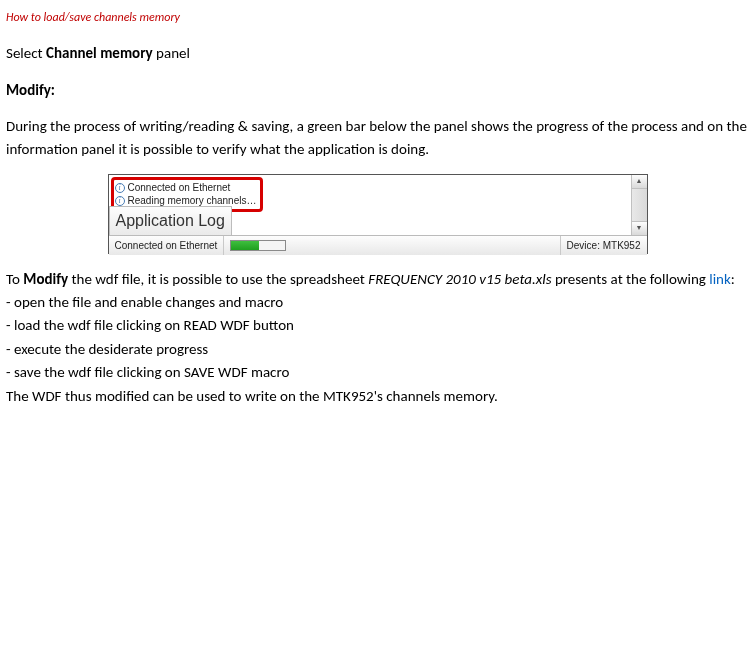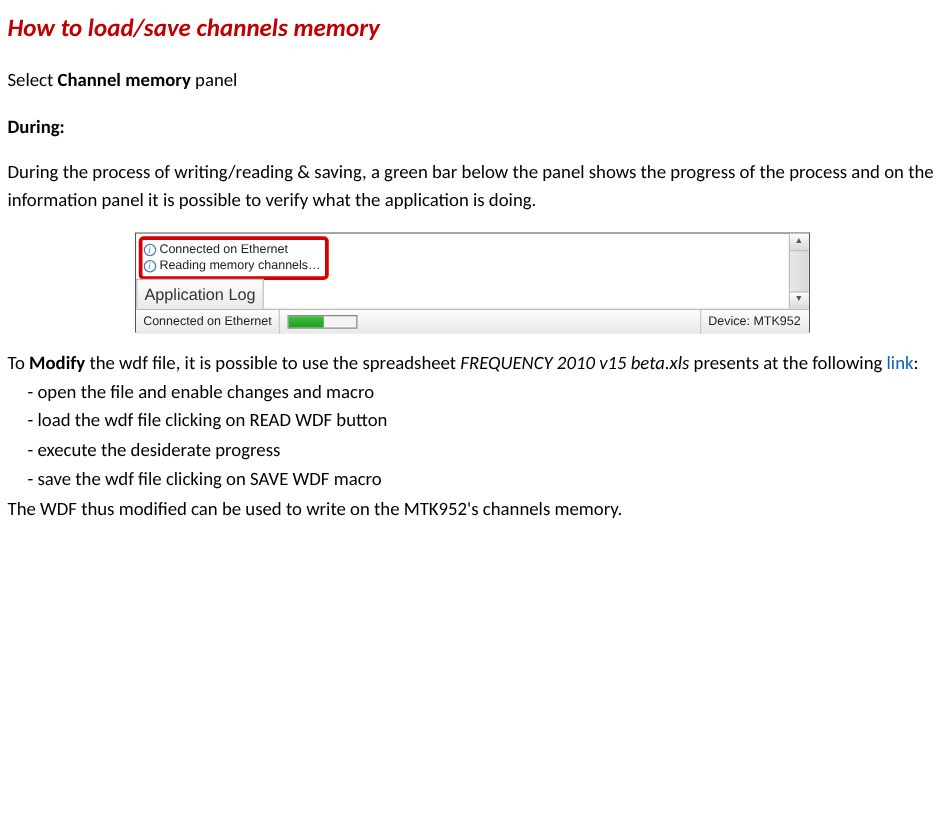--- a/index.html
+++ b/index.html
@@ -7,23 +7,23 @@
       font-family: Calibri, "Segoe UI", Arial, sans-serif;
       font-size: 15px;
       color: #000;
       margin: 0;
       padding: 8px 6px;
       width: 755px;
       line-height: 1.5;
     }
     .title {
       color: #c00000;
-      font-weight: bold;
+      font-weight: normal;
       font-style: italic;
-      font-size: 20px;
+      font-size: 12px;
       margin-bottom: 16px;
     }
     .para { margin-bottom: 14px; }
     .bold { font-weight: bold; }
     .italic { font-style: italic; }
     .link { color: #0563c1; cursor: pointer; }
     .screenshot-wrap {
       display: flex;
       justify-content: center;
       margin: 6px 0 14px 0;
@@ -126,40 +126,40 @@
       border-bottom: 1px solid #c0c0c0;
     }
     .scroll-btn.bottom { border-bottom: none; border-top: 1px solid #c0c0c0; }
     .scroll-track { flex: 1; }
     .info-body { display: flex; height: 60px; }
     .info-canvas { flex: 1; position: relative; }
     .applog-tab {
       position: absolute;
       bottom: 0;
       left: 0;
-      font-size: 13px;
+      font-size: 16px;
       padding: 2px 6px;
       background: linear-gradient(#fdfdfd, #eaeaea);
       border: 1px solid #bcbcbc;
       border-bottom: none;
       color: #333;
     }
-    .listline { margin: 0 0 1px 16px; }
+    .listline { margin: 0 0 1px 0; }
   </style>
 </head>
 <body>
 
 <div class="title">How to load/save channels memory</div>
 
 <div class="para">
   <span>Select </span><span class="bold">Channel memory</span><span> panel</span>
 </div>
 
 <div class="para">
-  <div class="bold">During:</div>
+  <div class="bold">Modify:</div>
 </div>
 
 <div class="para">
 </div>
 
 <div class="para">During the process of writing/reading &amp; saving, a green bar below the panel shows the progress of the process and on the information panel it is possible to verify what the application is doing.</div>
 
 <div class="screenshot-wrap">
   <div class="screenshot">
     <div class="info-panel">

